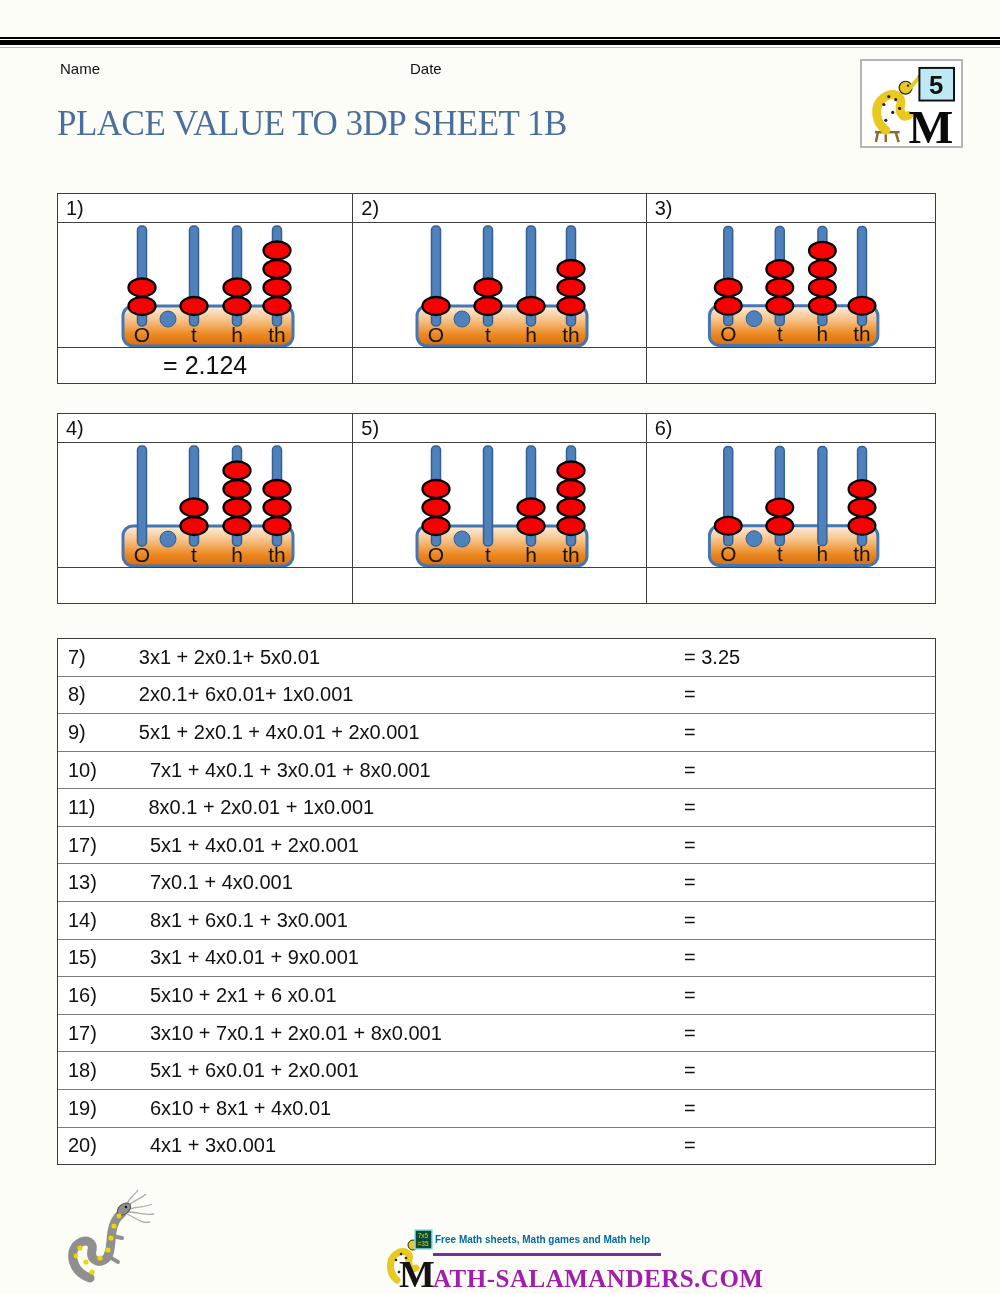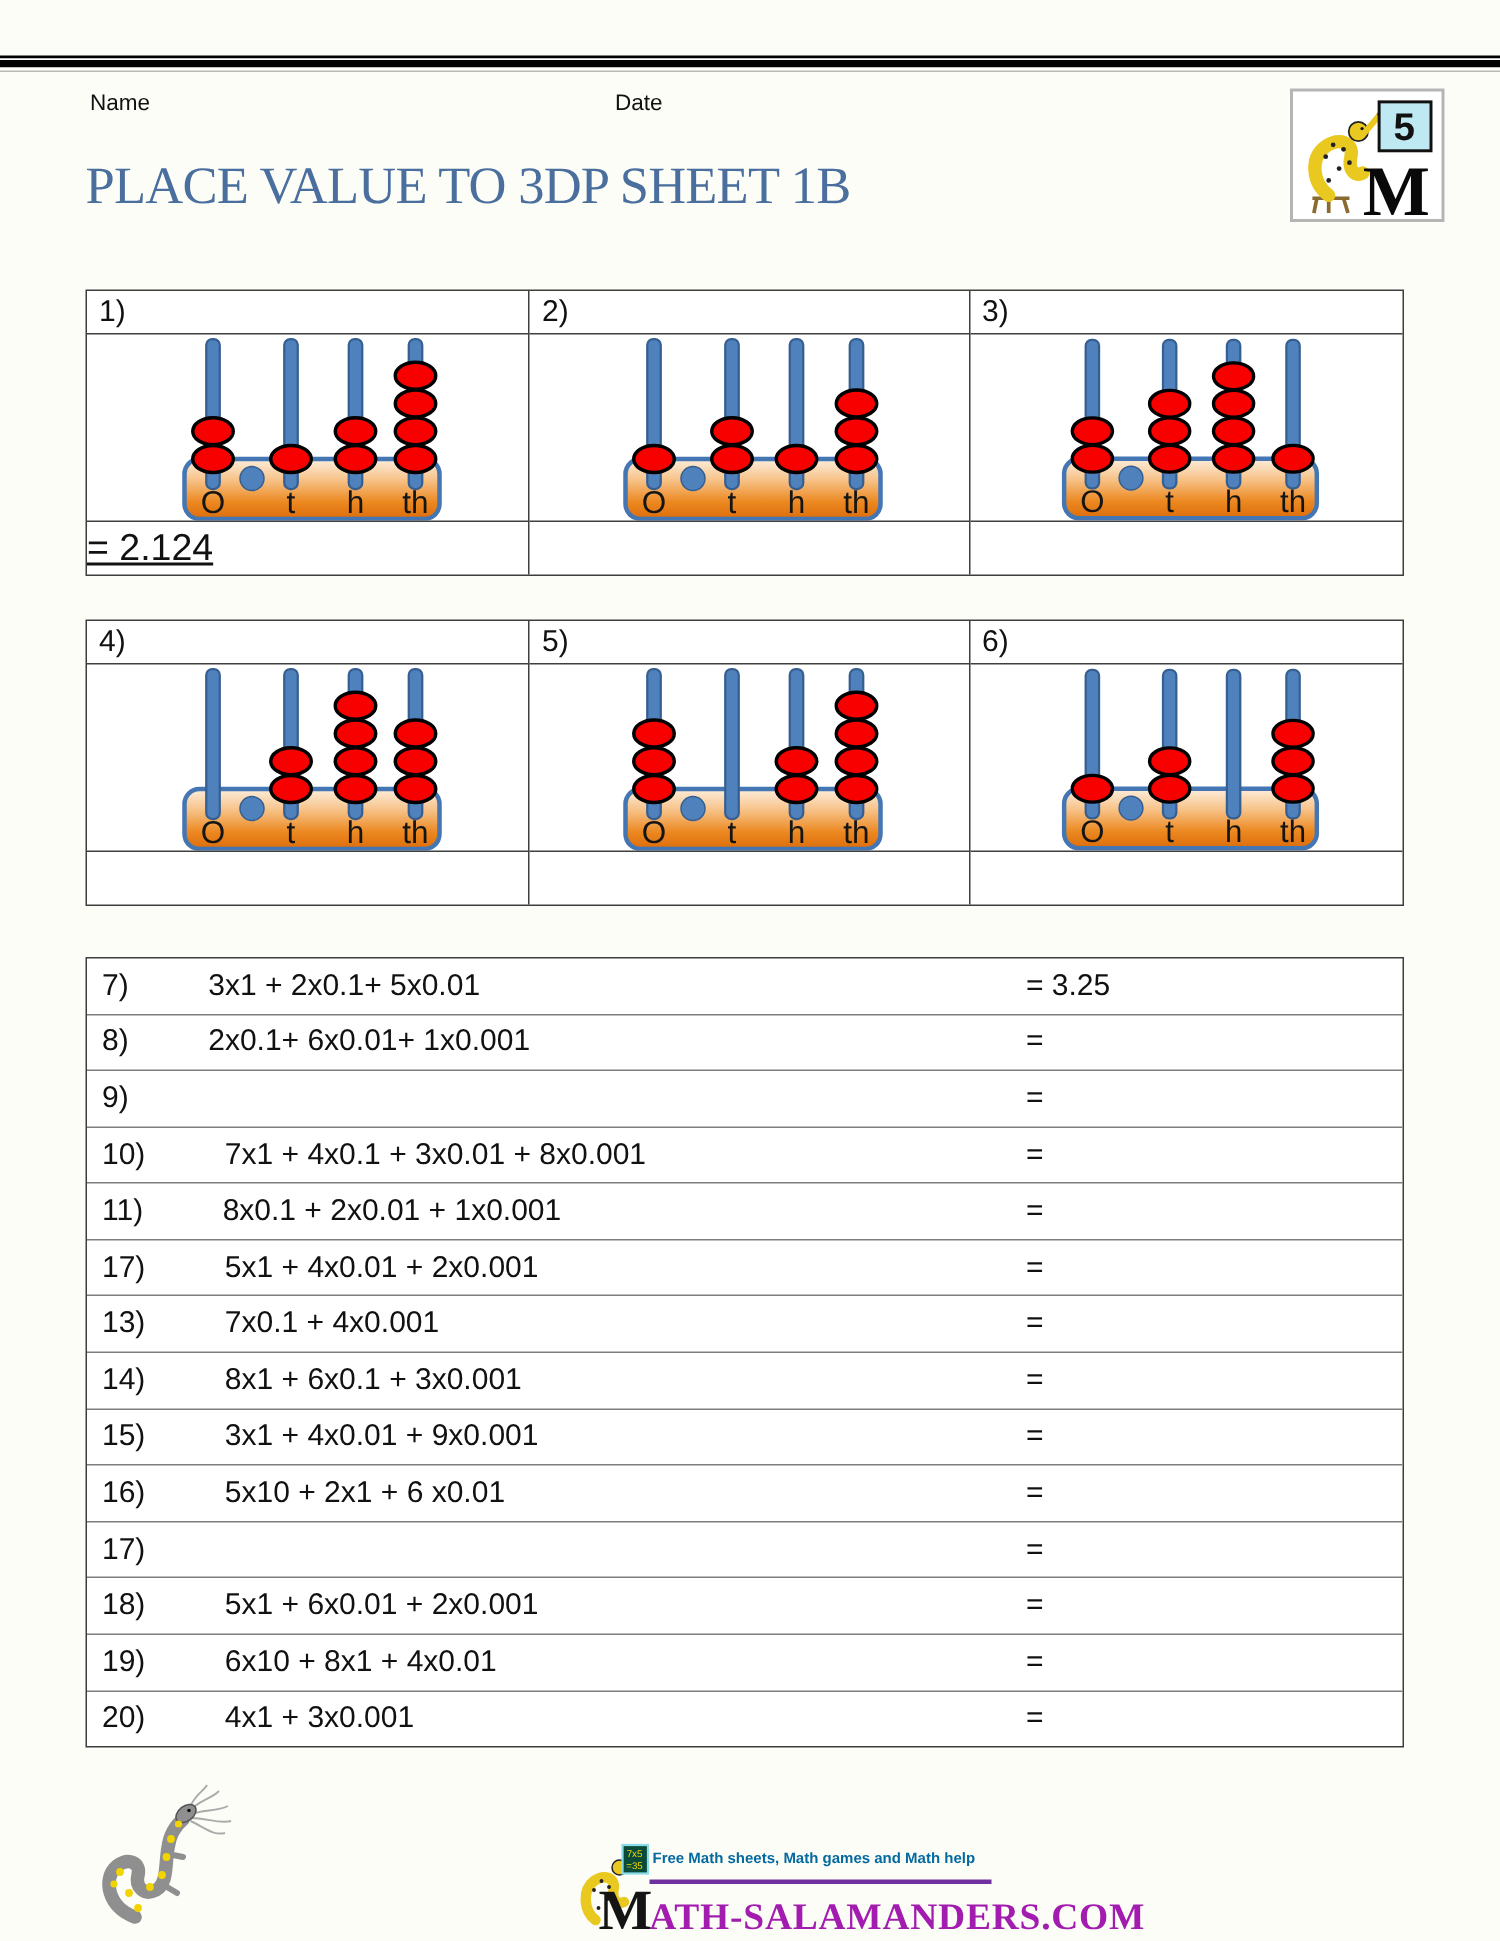--- a/index.html
+++ b/index.html
@@ -27,21 +27,21 @@
   .abacus-grid{position:absolute;left:57px;width:879px;height:191px;
                display:grid;grid-template-columns:296fr 294fr 289fr;
                border:1.5px solid #3d3d3d;box-sizing:border-box;background:#fff;}
   #grid1{top:193px;} #grid2{top:413px;}
   .cell{display:flex;flex-direction:column;border-right:1px solid #3f3f3f;min-width:0;}
   .cell:last-child{border-right:none;}
   .cell-head{height:28px;border-bottom:1px solid #3f3f3f;display:flex;align-items:center;
              padding-left:8px;font-size:20px;}
   .cell-abacus{height:124px;display:flex;justify-content:center;overflow:hidden;}
   .cell-answer{flex:1;border-top:1px solid #3f3f3f;display:flex;align-items:center;
-               justify-content:flex-start;font-size:25px;text-decoration:underline;}
+               justify-content:center;font-size:25px;}
 
   .eq-table{position:absolute;left:57px;top:638px;width:879px;height:527px;
             border:1.5px solid #3d3d3d;box-sizing:border-box;background:#fff;
             display:flex;flex-direction:column;}
   .eq-row{flex:1;position:relative;display:flex;align-items:center;
           border-bottom:1.4px solid #7d7d7d;font-size:20px;padding-left:10px;}
   .eq-row:last-child{border-bottom:none;}
   .eq-no{margin-right:7px;white-space:pre;}
   .eq-expr{white-space:pre;margin-left:46px;}
   .eq-ans{position:absolute;left:626px;white-space:pre;}
@@ -314,20 +314,21 @@
         <span class="eq-expr">3x1 + 2x0.1+ 5x0.01</span>
         <span class="eq-ans">= 3.25</span>
       </div>
       <div class="eq-row">
         <span class="eq-no">8)</span>
         <span class="eq-expr">2x0.1+ 6x0.01+ 1x0.001</span>
         <span class="eq-ans">=</span>
       </div>
       <div class="eq-row">
         <span class="eq-no">9)</span>
+        <span class="eq-expr">5x1 + 2x0.1 + 4x0.01 + 2x0.001</span>
         <span class="eq-ans">=</span>
       </div>
       <div class="eq-row">
         <span class="eq-no">10)</span>
         <span class="eq-expr">7x1 + 4x0.1 + 3x0.01 + 8x0.001</span>
         <span class="eq-ans">=</span>
       </div>
       <div class="eq-row">
         <span class="eq-no">11)</span>
         <span class="eq-expr">8x0.1 + 2x0.01 + 1x0.001</span>
@@ -353,20 +354,21 @@
         <span class="eq-expr">3x1 + 4x0.01 + 9x0.001</span>
         <span class="eq-ans">=</span>
       </div>
       <div class="eq-row">
         <span class="eq-no">16)</span>
         <span class="eq-expr">5x10 + 2x1 + 6 x0.01</span>
         <span class="eq-ans">=</span>
       </div>
       <div class="eq-row">
         <span class="eq-no">17)</span>
+        <span class="eq-expr">3x10 + 7x0.1 + 2x0.01 + 8x0.001</span>
         <span class="eq-ans">=</span>
       </div>
       <div class="eq-row">
         <span class="eq-no">18)</span>
         <span class="eq-expr">5x1 + 6x0.01 + 2x0.001</span>
         <span class="eq-ans">=</span>
       </div>
       <div class="eq-row">
         <span class="eq-no">19)</span>
         <span class="eq-expr">6x10 + 8x1 + 4x0.01</span>

